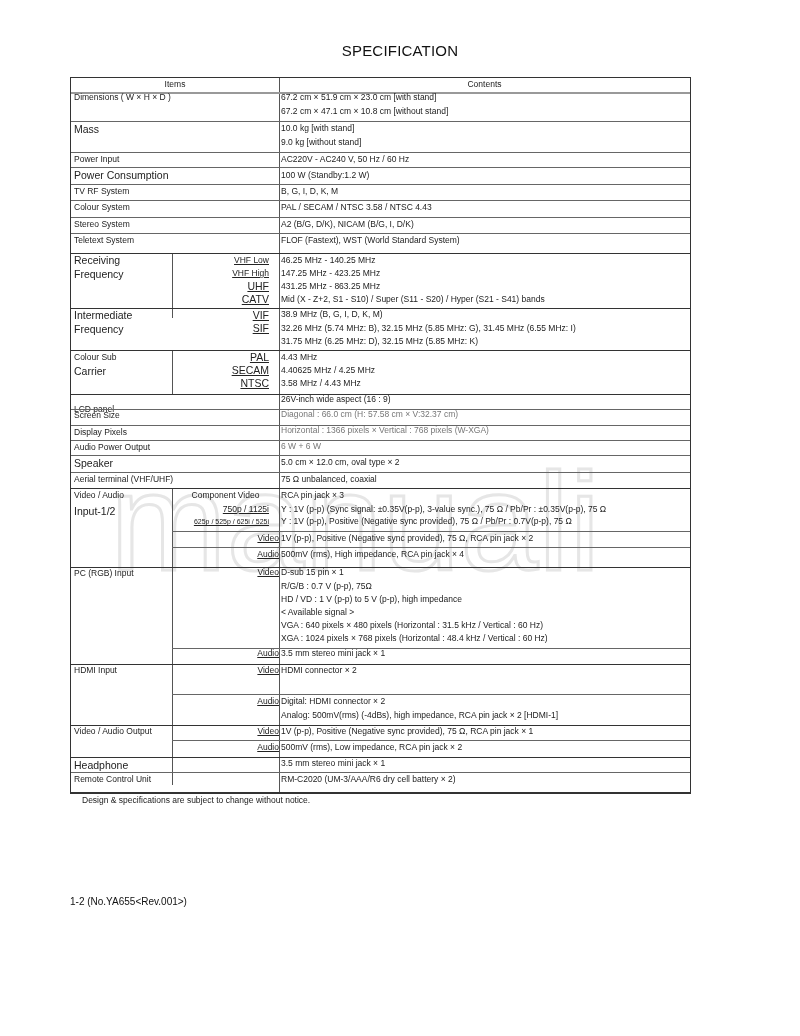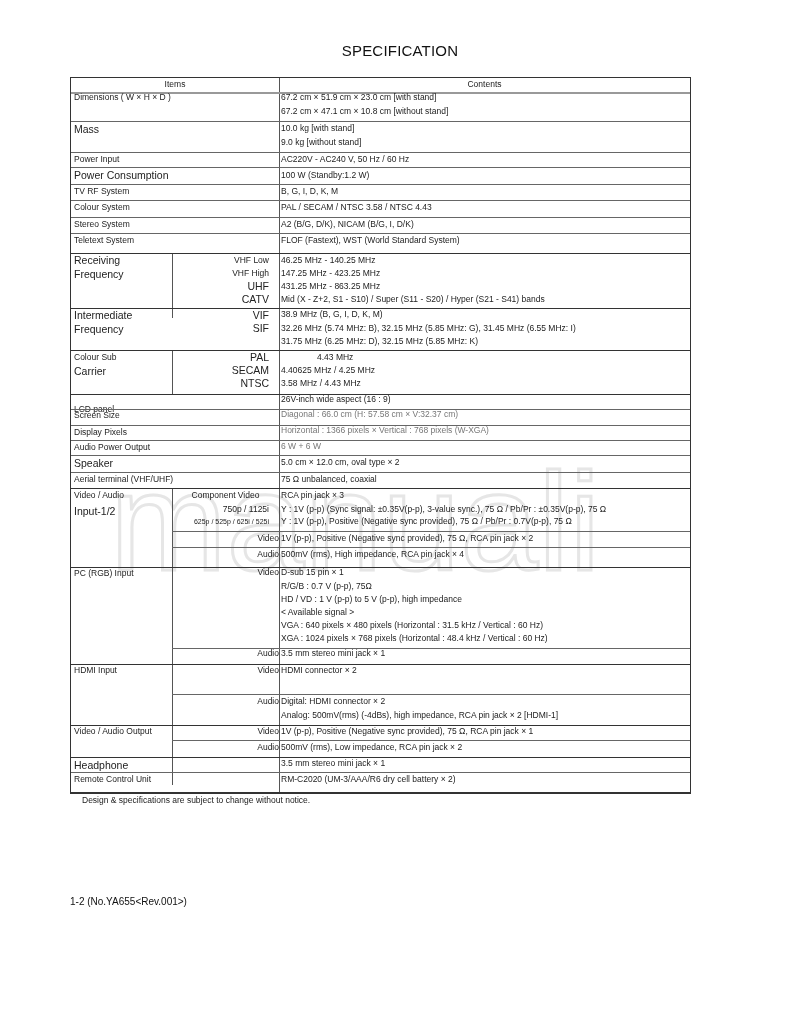--- a/index.html
+++ b/index.html
@@ -7,21 +7,21 @@
            font-family:"Liberation Sans", sans-serif; color:#222; }
     .title { position:absolute; left:0; width:800px; top:42px; text-align:center;
              font-size:15px; color:#111; letter-spacing:0.2px; }
     .table { position:absolute; left:70px; top:77px; width:621px; height:717px;
              border:1px solid #333; border-bottom-width:2px; box-sizing:border-box; }
     .vline { position:absolute; top:0; bottom:0; width:1px; background:#555; }
     .hline { position:absolute; height:1px; background:#666; }
     .hline.dark { background:#333; }
     .cell { position:absolute; font-size:8.5px; line-height:12px; white-space:nowrap; color:#222; }
     .cell.big { font-size:10.5px; line-height:14px; }
-    .cell.right { text-align:right; }
+    .cell.right { text-align:right;text-decoration:underline; }
     .cell.center { text-align:center; }
     .sub { font-size:7px; }
     .muted { color:#777; }
     .note { position:absolute; left:82px; top:795px; font-size:8.5px; color:#222; }
     .footer { position:absolute; left:70px; top:896px; font-size:10px; color:#111; }
     .wm { position:absolute; left:100px; top:460px; width:600px; height:120px; pointer-events:none; }
   </style>
 </head>
 <body>
 
@@ -93,21 +93,21 @@
   <div class="cell right big" style="right:421px; top:230px;">VIF</div>
   <div class="cell" style="left:210px; top:230px;">38.9 MHz (B, G, I, D, K, M)</div>
   <div class="cell right big" style="right:421px; top:243px;">SIF</div>
   <div class="cell" style="left:210px; top:244px;">32.26 MHz (5.74 MHz: B), 32.15 MHz (5.85 MHz: G), 31.45 MHz (6.55 MHz: I)</div>
   <div class="cell" style="left:210px; top:257px;text-align:center;">31.75 MHz (6.25 MHz: D), 32.15 MHz (5.85 MHz: K)</div>
   <div class="hline dark" style="left:0; right:0; top:272px;"></div>
 
   <div class="cell" style="left:3px; top:273px;">Colour Sub</div>
   <div class="cell big" style="left:3px; top:286px;">Carrier</div>
   <div class="cell right big" style="right:421px; top:272px;">PAL</div>
-  <div class="cell" style="left:210px; top:273px;padding-left:36px;">4.43 MHz</div>
+  <div class="cell" style="left:210px; top:273px;">4.43 MHz</div>
   <div class="cell right big" style="right:421px; top:285px;">SECAM</div>
   <div class="cell" style="left:210px; top:286px;">4.40625 MHz / 4.25 MHz</div>
   <div class="cell right big" style="right:421px; top:298px;">NTSC</div>
   <div class="cell" style="left:210px; top:299px;">3.58 MHz / 4.43 MHz</div>
   <div class="hline dark" style="left:0; right:0; top:316px;"></div>
 
   <div class="cell" style="left:3px; top:325px;">LCD panel</div>
   <div class="cell" style="left:210px; top:315px;">26V-inch wide aspect (16 : 9)</div>
   <div class="hline" style="left:0; right:0; top:331px;"></div>
 

